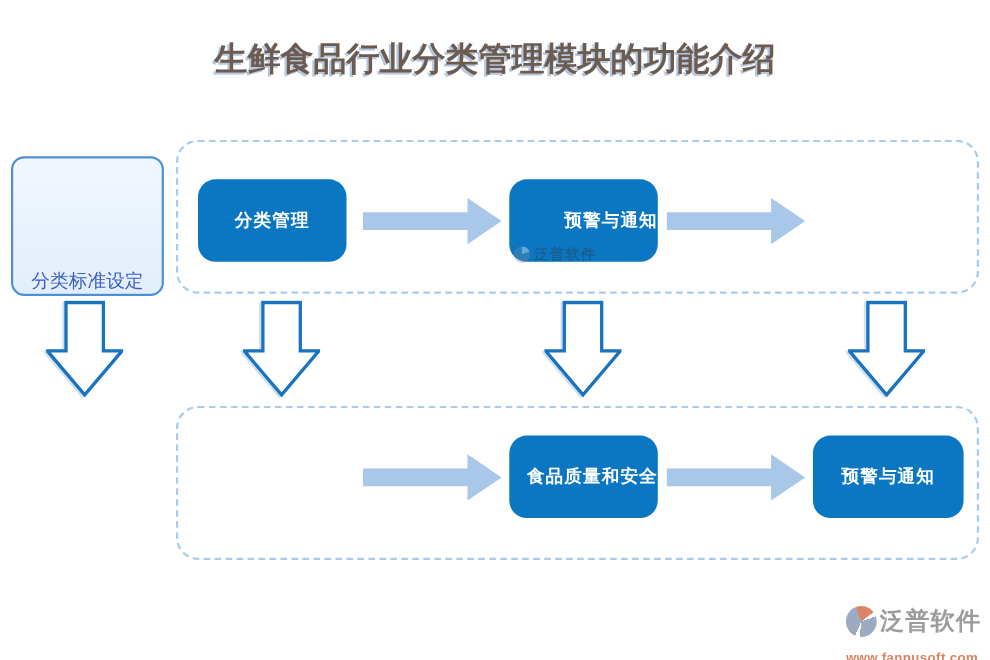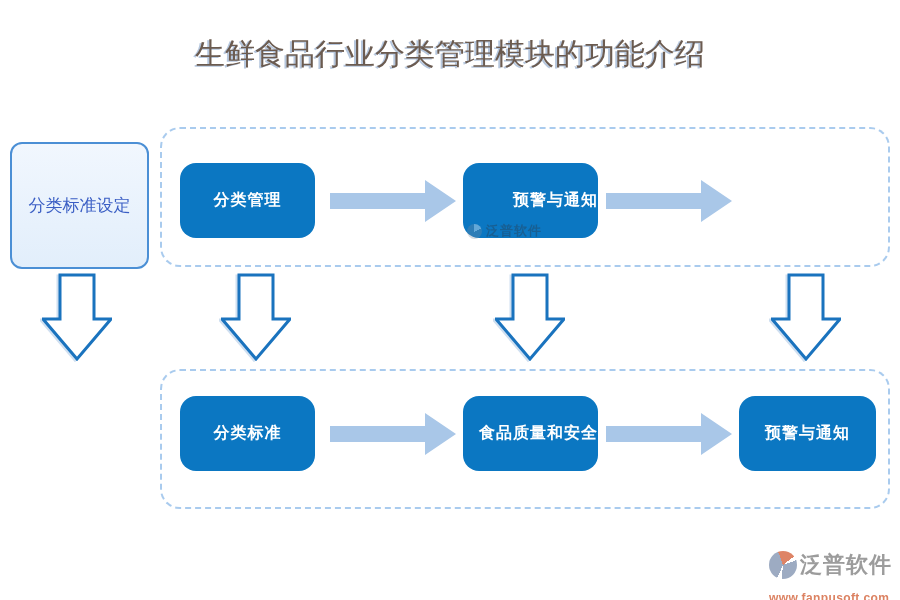--- a/index.html
+++ b/index.html
@@ -4,29 +4,29 @@
 <style>
   html,body{margin:0;padding:0;background:#fff;}
   .canvas{
     position:relative;width:900px;height:600px;background:#ffffff;overflow:hidden;
     font-family:"Liberation Sans","DejaVu Sans",sans-serif;
   }
   
   .title{
     position:absolute;left:0;right:0;top:34px;text-align:center;
     font-family:"DejaVu Serif","Liberation Serif",serif;
-    font-size:30px;font-weight:normal;color:#6b5b50;letter-spacing:0px;
+    font-size:30px;font-weight:bold;color:#6b5b50;letter-spacing:0px;
     text-shadow:-2px 1px 0 #b6c7de;
   }
   
   .side-box{
     position:absolute;left:10px;width:135px;
     border:2px solid #4b8fd5;border-radius:12px;
     background:linear-gradient(180deg,#f1f7fe 0%,#e2eefb 100%);
-    display:flex;align-items:center;justify-content:center;
+    display:flex;align-items:flex-end;justify-content:center;
     color:#3a5ec4;font-size:17px;
   }
   .side-box.box-a{top:142px;height:123px;}
   .side-box.box-b{top:388px;height:119px;}
   
   .dash-box{
     position:absolute;left:160px;width:726px;height:136px;
     border:2px dashed #a9cbee;border-radius:20px;background:#ffffff;
   }
   .dash-top{top:127px;}
@@ -117,23 +117,20 @@
   </svg>
   <svg class="down-arrow pos-2" viewBox="0 0 70 88">
     <polygon points="18,2 52,2 52,46 69,46 35,86 1,46 18,46" fill="#ffffff" stroke="#1a73be" stroke-width="3" stroke-linejoin="miter"></polygon>
   </svg>
   <svg class="down-arrow pos-3" viewBox="0 0 70 88">
     <polygon points="18,2 52,2 52,46 69,46 35,86 1,46 18,46" fill="#ffffff" stroke="#1a73be" stroke-width="3" stroke-linejoin="miter"></polygon>
   </svg>
 
   <div class="dash-box dash-bottom"></div>
 
-  <div class="node-btn row-bottom col-1">
-    <span>分类标准</span>
-  </div>
   <svg class="conn row-bottom gap-1" viewBox="0 0 127 44">
     <polygon points="0,14 95,14 95,1 126,22 95,43 95,30 0,30" fill="#a9c7e8"></polygon>
   </svg>
   <div class="node-btn row-bottom col-2">
     <span>食品质量和安全</span>
   </div>
   <svg class="conn row-bottom gap-2" viewBox="0 0 127 44">
     <polygon points="0,14 95,14 95,1 126,22 95,43 95,30 0,30" fill="#a9c7e8"></polygon>
   </svg>
   <div class="node-btn row-bottom col-3">

